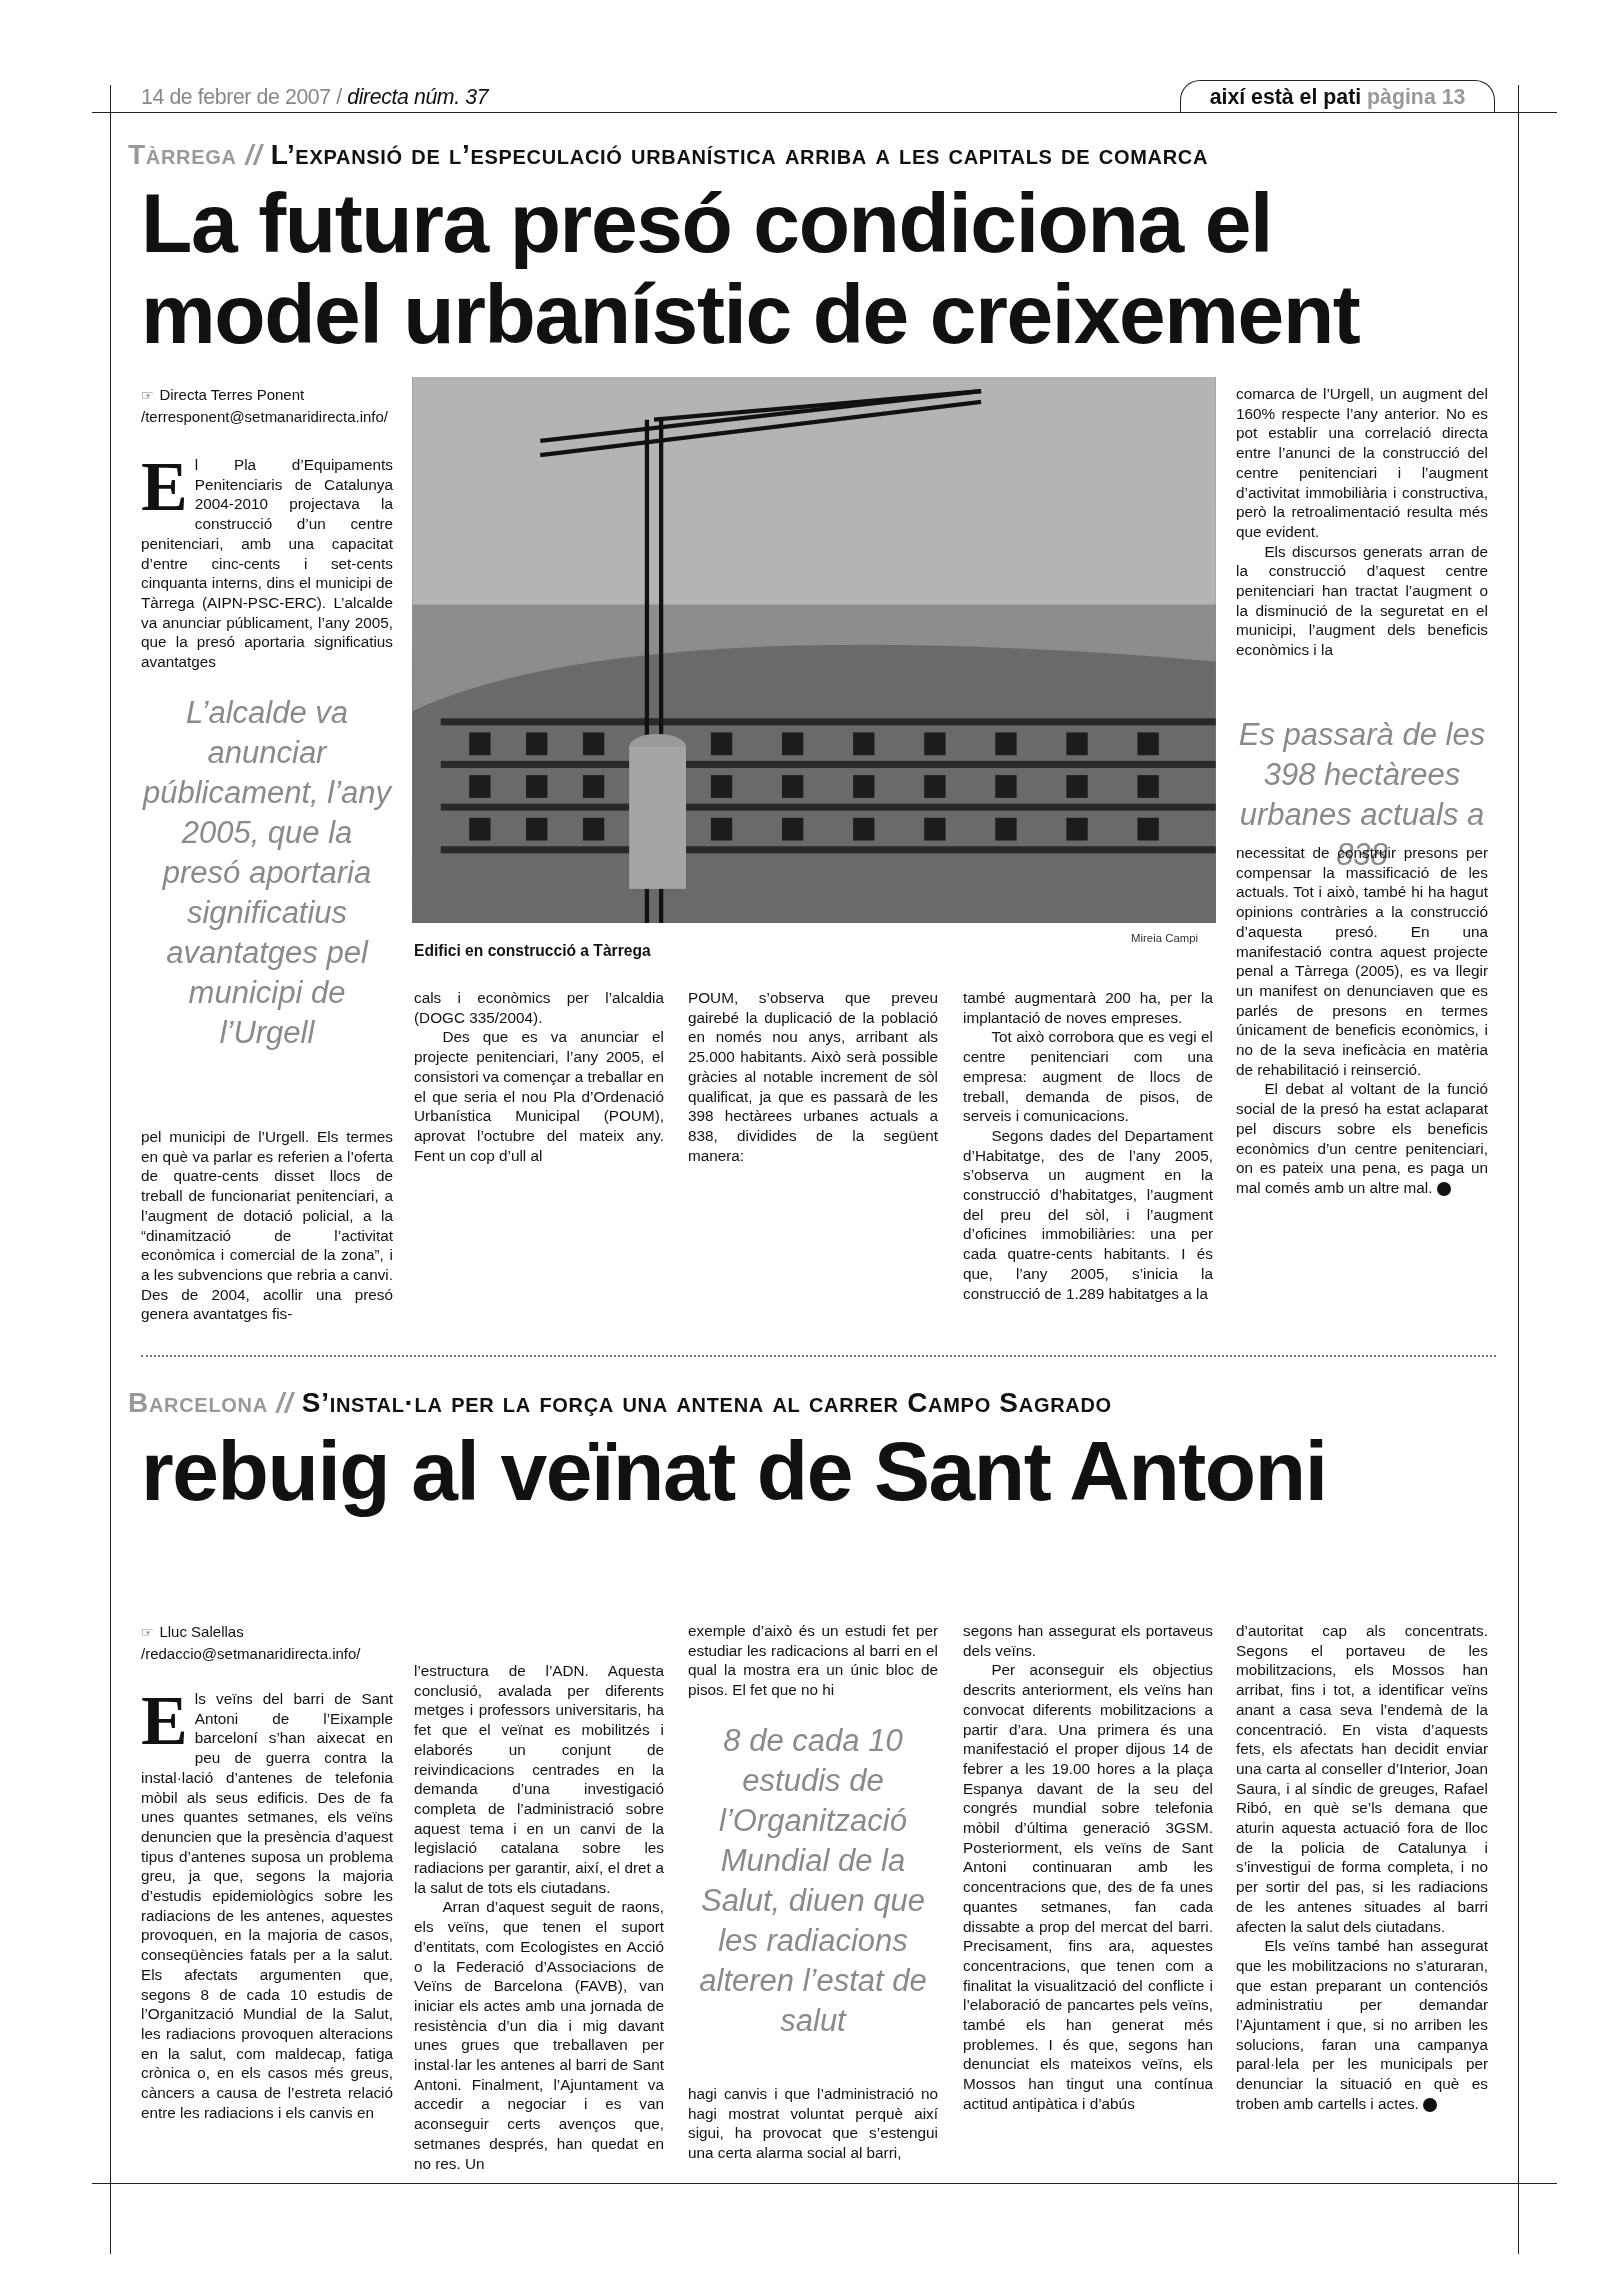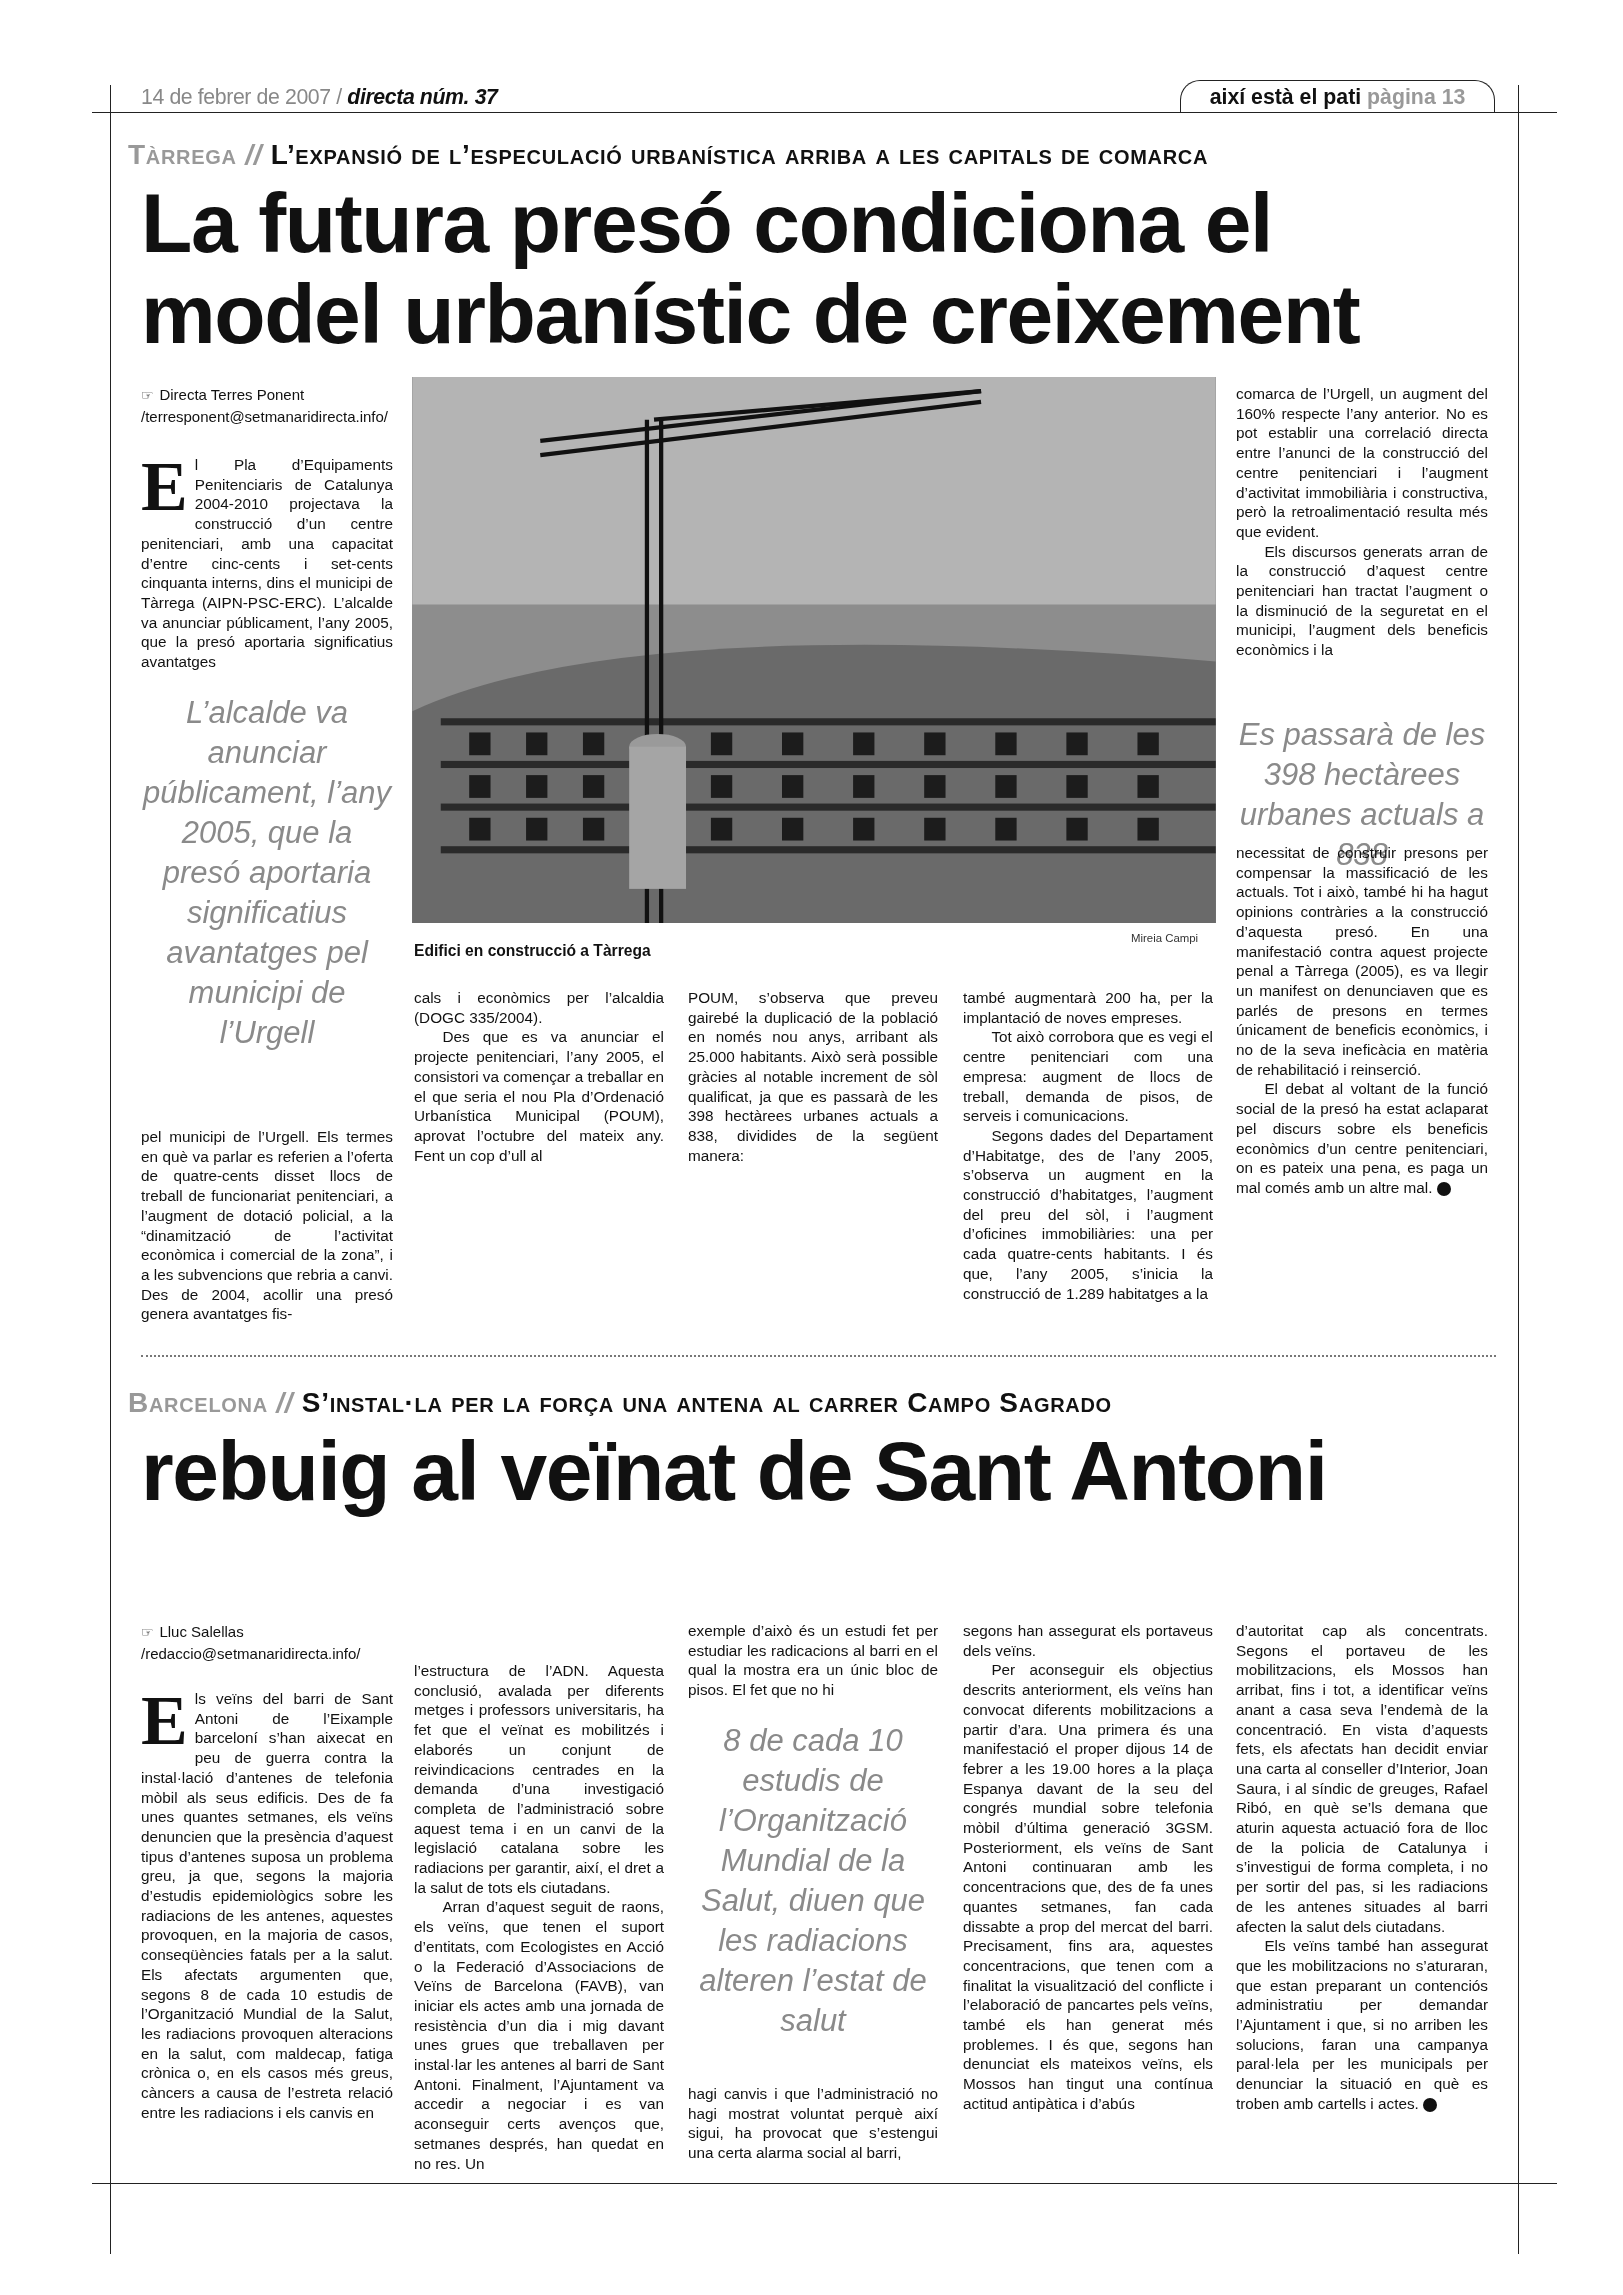--- a/index.html
+++ b/index.html
@@ -2,21 +2,21 @@
 <html style="font-size:11.4px"><head>
 <meta charset="utf-8">
 <style>
   html,body{margin:0;padding:0;background:#fff;}
   body{width:1623px;height:2295px;position:relative;font-family:"Liberation Sans",sans-serif;color:#111;overflow:hidden;}
   
   .vline{position:absolute;width:1.4px;background:#222;}
   .hline{position:absolute;height:1.4px;background:#222;}
   
   .hdr-left{position:absolute;left:141px;top:85px;font-size:21.3px;color:#888;letter-spacing:-0.4px;}
-  .hdr-left .mag{color:#111;font-weight:bold;font-style:italic;}
+  .hdr-left .mag{color:#111;font-weight:normal;font-style:italic;}
   .hdr-tab{position:absolute;left:1180px;top:80px;width:313px;height:31px;border:1.4px solid #222;border-bottom:none;border-radius:20px 20px 0 0;text-align:center;font-size:21.3px;font-weight:bold;line-height:33px;}
   .hdr-tab .pg{color:#999;}
   
   .kicker{position:absolute;left:128px;font-size:28px;font-weight:bold;font-variant:small-caps;letter-spacing:0.7px;white-space:nowrap;}
   .kicker .loc{color:#999;}
   .kicker .sep{color:#999;font-style:italic;}
   .headline{position:absolute;left:141px;font-size:84px;font-weight:bold;line-height:91px;letter-spacing:-1.4px;white-space:nowrap;}
   
   .byline{position:absolute;font-size:15px;line-height:21.3px;}
   .byline .name{font-weight:normal;}

